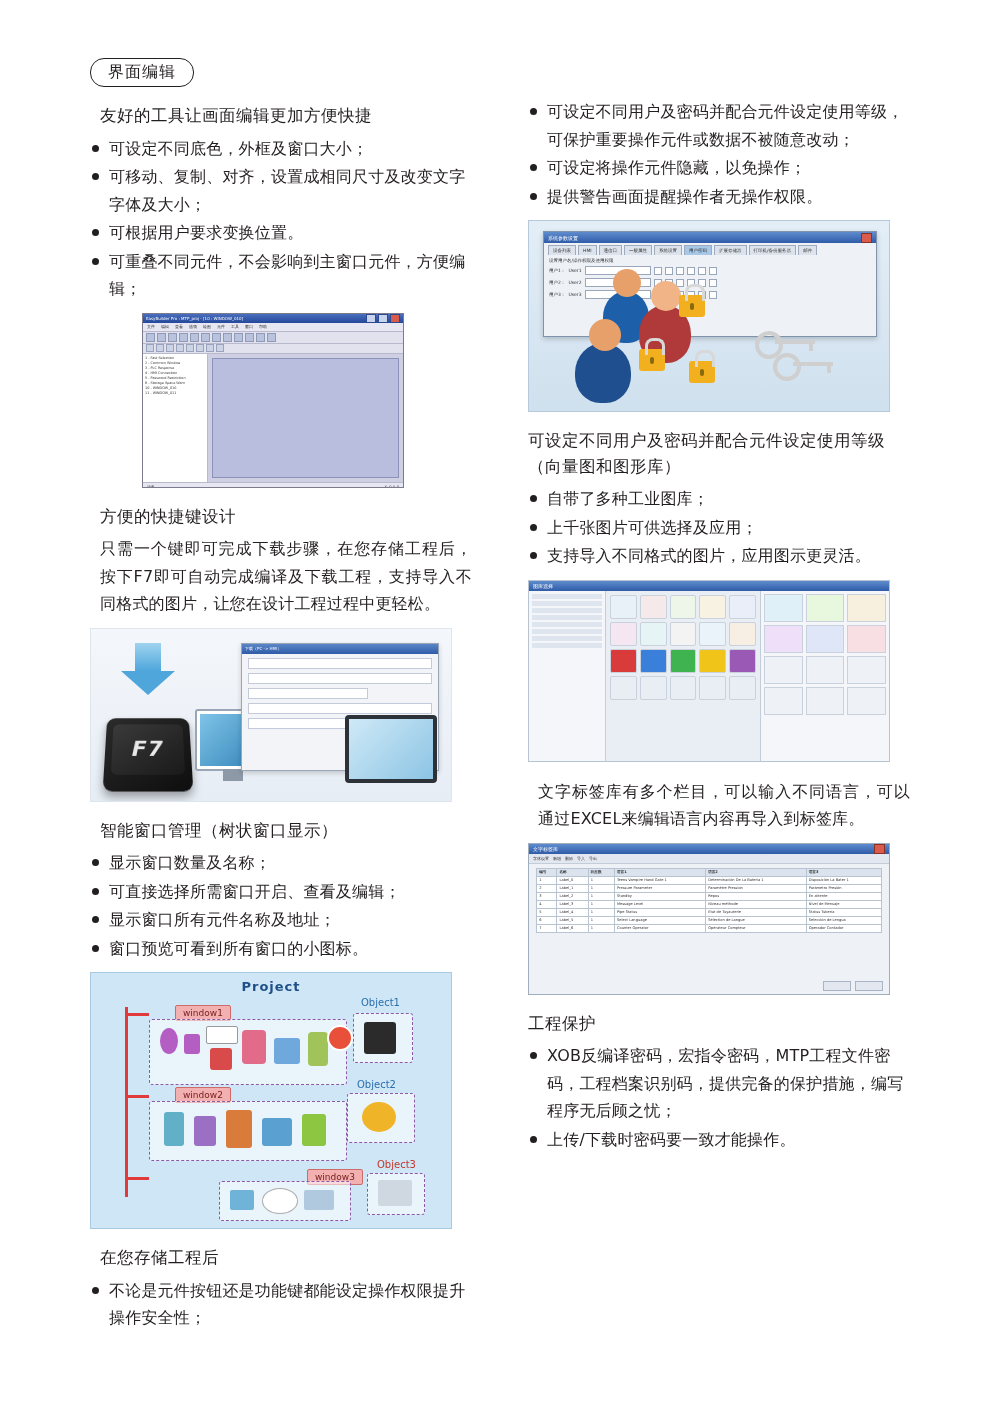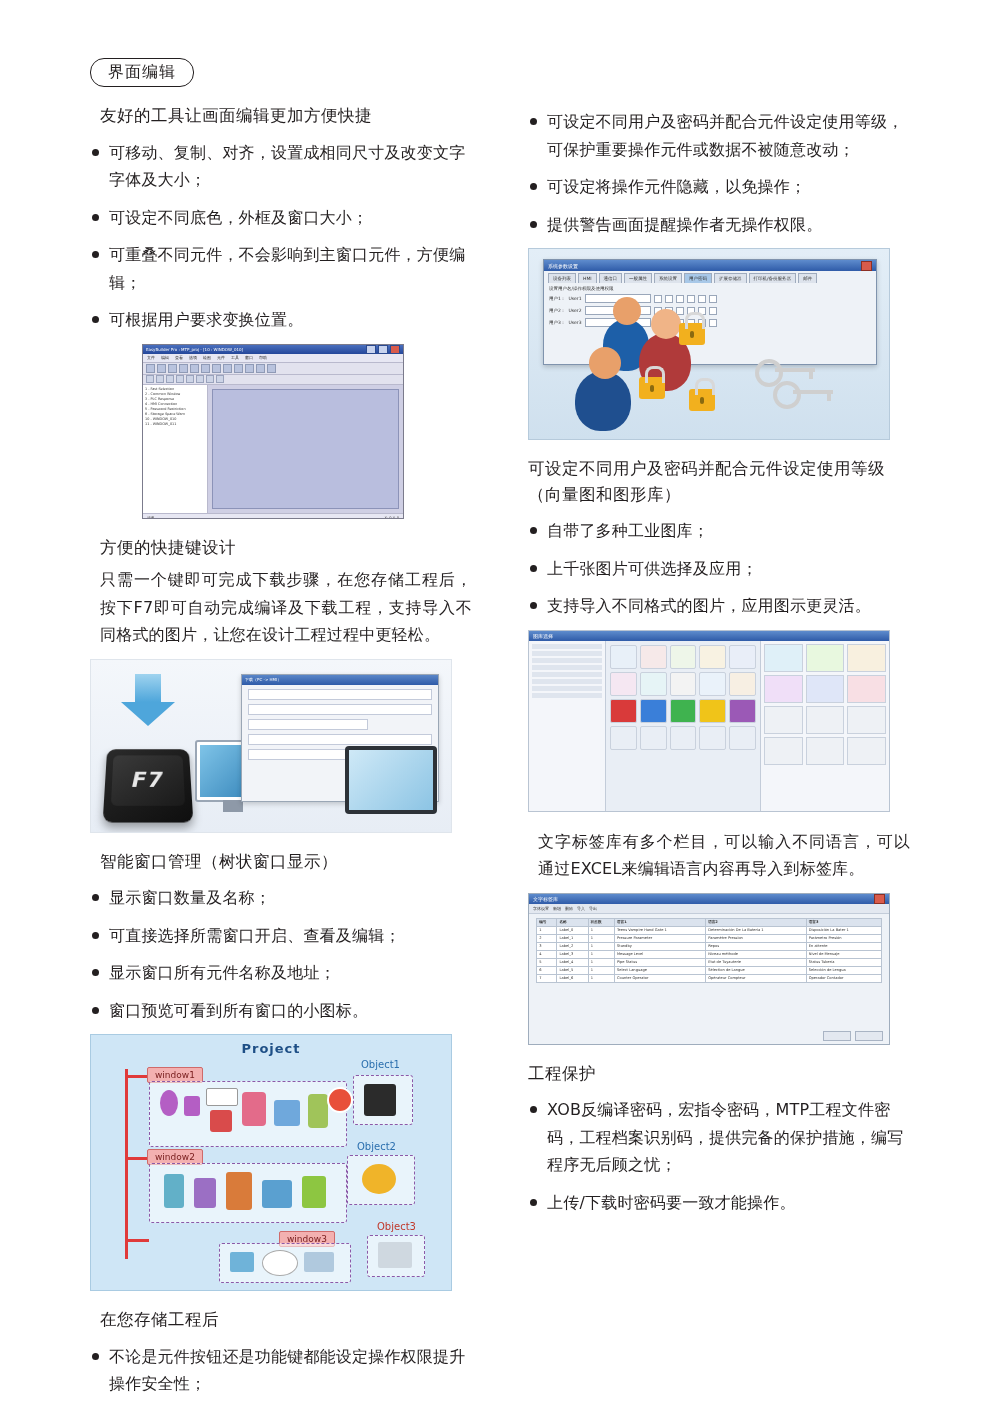--- a/index.html
+++ b/index.html
@@ -64,21 +64,20 @@
     margin: 0 0 10px 0;
     padding: 0;
   }
   ul.bul li {
     position: relative;
     padding-left: 19px;
     font-size: 16px;
     line-height: 1.72;
     margin-bottom: 1px;
     letter-spacing: .2px;
-    margin-top: 10px;
   }
   ul.bul li::before {
     content: "";
     position: absolute;
     left: 2px;
     top: 10px;
     width: 7px;
     height: 7px;
     border-radius: 50%;
     background: #231f20;
@@ -226,21 +225,21 @@
     padding-top: 6px; letter-spacing: 1px;
   }
   .projfig .trunk {
     position: absolute; left: 34px; top: 34px; width: 3px; height: 190px; background: #e03a3a;
   }
   .projfig .branch {
     position: absolute; left: 34px; width: 24px; height: 3px; background: #e03a3a;
   }
   .projfig .wlabel {
     position: absolute; background: #f3b0b0; border: 1px solid #cf6a6a;
-    color: #7a2020; font-size: 9px; padding: 2px 7px; border-radius: 2px;
+    color: #7a2020; font-size: 9px; padding: 2px 7px; border-radius: 2px; margin-left: 28px;
   }
   .projfig .panel {
     position: absolute; border: 1px dashed #8c59a8; background: rgba(255,255,255,.55);
     border-radius: 3px;
   }
   .projfig .olabel {
     position: absolute; color: #2b6fae; font-size: 10px;
   }
   .projfig .dot {
     position: absolute; border-radius: 50%;
@@ -358,24 +357,24 @@
 <div class="page">
   <div class="cols">
 
     <div class="col">
 
       <div class="tag">界面编辑</div>
 
       <h2 class="sub indent">友好的工具让画面编辑更加方便快捷</h2>
 
       <ul class="bul">
+        <li>可设定不同底色，外框及窗口大小；</li>
         <li>可移动、复制、对齐，设置成相同尺寸及改变文字字体及大小；</li>
-        <li>可设定不同底色，外框及窗口大小；</li>
+        <li>可根据用户要求变换位置。</li>
         <li>可重叠不同元件，不会影响到主窗口元件，方便编辑；</li>
-        <li>可根据用户要求变换位置。</li>
       </ul>
 
       
       <div class="figure">
         <div class="shot editor">
           <div class="ed-title">
             <span class="t">EasyBuilder Pro : MTP_proj - [10 : WINDOW_010]</span>
             <span class="btns">
                 <i></i>
                 <i></i>

